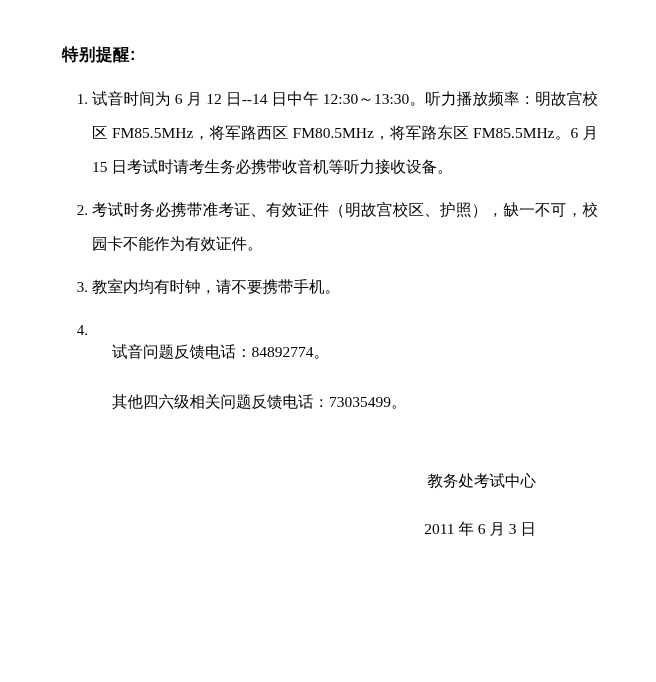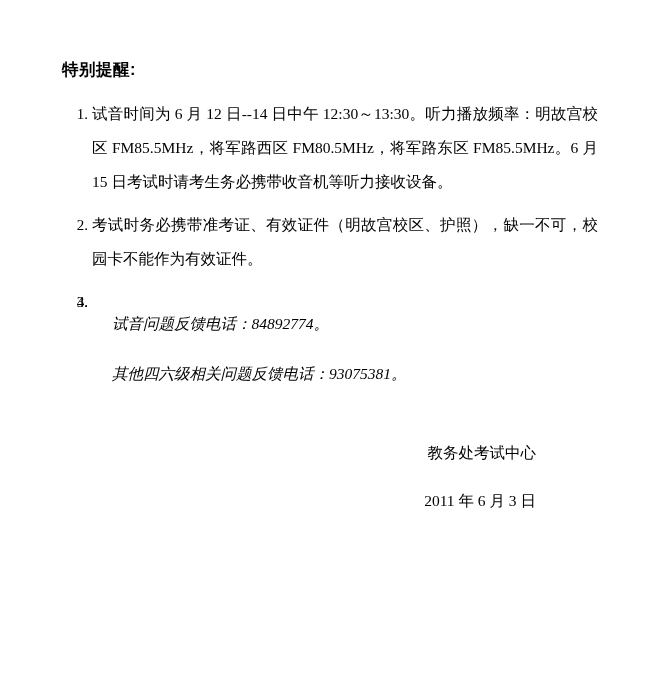--- a/index.html
+++ b/index.html
@@ -12,21 +12,21 @@
     height: 682px;
     font-family: "Liberation Serif", "DejaVu Serif", serif;
     color: #000000;
     position: relative;
     overflow: hidden;
   }
   .page {
     width: 656px;
     height: 682px;
     box-sizing: border-box;
-    padding: 59px 58px 0 58px;
+    padding: 44px 58px 0 58px;
     position: relative;
   }
   .heading {
     font-family: "Liberation Sans", "DejaVu Sans", sans-serif;
     font-weight: bold;
     font-size: 16.5px;
     letter-spacing: 0.5px;
     margin: 0 0 16px 0;
     padding-left: 4px;
   }
@@ -49,21 +49,20 @@
     left: 6px;
     top: 0;
     width: 24px;
     text-align: right;
     font-size: 15px;
     font-family: "Liberation Serif", serif;
   }
   .contacts {
     margin-top: 34px;
     padding-left: 54px;
-    font-style: italic;
   }
   .contacts p {
     margin: 0 0 22px 0;
     font-size: 15.5px;
     line-height: 28px;
   }
   .signature {
     margin-top: 52px;
     padding-right: 62px;
     text-align: right;
@@ -85,29 +84,30 @@
     <li>
       <span class="marker">1.</span>
       <span class="item-text">试音时间为 6 月 12 日--14 日中午 12:30～13:30。听力播放频率：明故宫校区 FM85.5MHz，将军路西区 FM80.5MHz，将军路东区 FM85.5MHz。6 月 15 日考试时请考生务必携带收音机等听力接收设备。</span>
     </li>
     <li>
       <span class="marker">2.</span>
       <span class="item-text">考试时务必携带准考证、有效证件（明故宫校区、护照），缺一不可，校园卡不能作为有效证件。</span>
     </li>
     <li>
       <span class="marker">3.</span>
+      <span class="item-text">教室内均有时钟，请不要携带手机。</span>
     </li>
     <li>
       <span class="marker">4.</span>
     </li>
   </ol>
 
   <div class="contacts">
     <p>试音问题反馈电话：84892774。</p>
-    <p>其他四六级相关问题反馈电话：93075381。</p>
+    <p>其他四六级相关问题反馈电话：73035499。</p>
   </div>
 
   <div class="signature">
     <p>教务处考试中心</p>
     <p>2011 年 6 月 3 日</p>
   </div>
 
 </div>
 
 </body></html>

